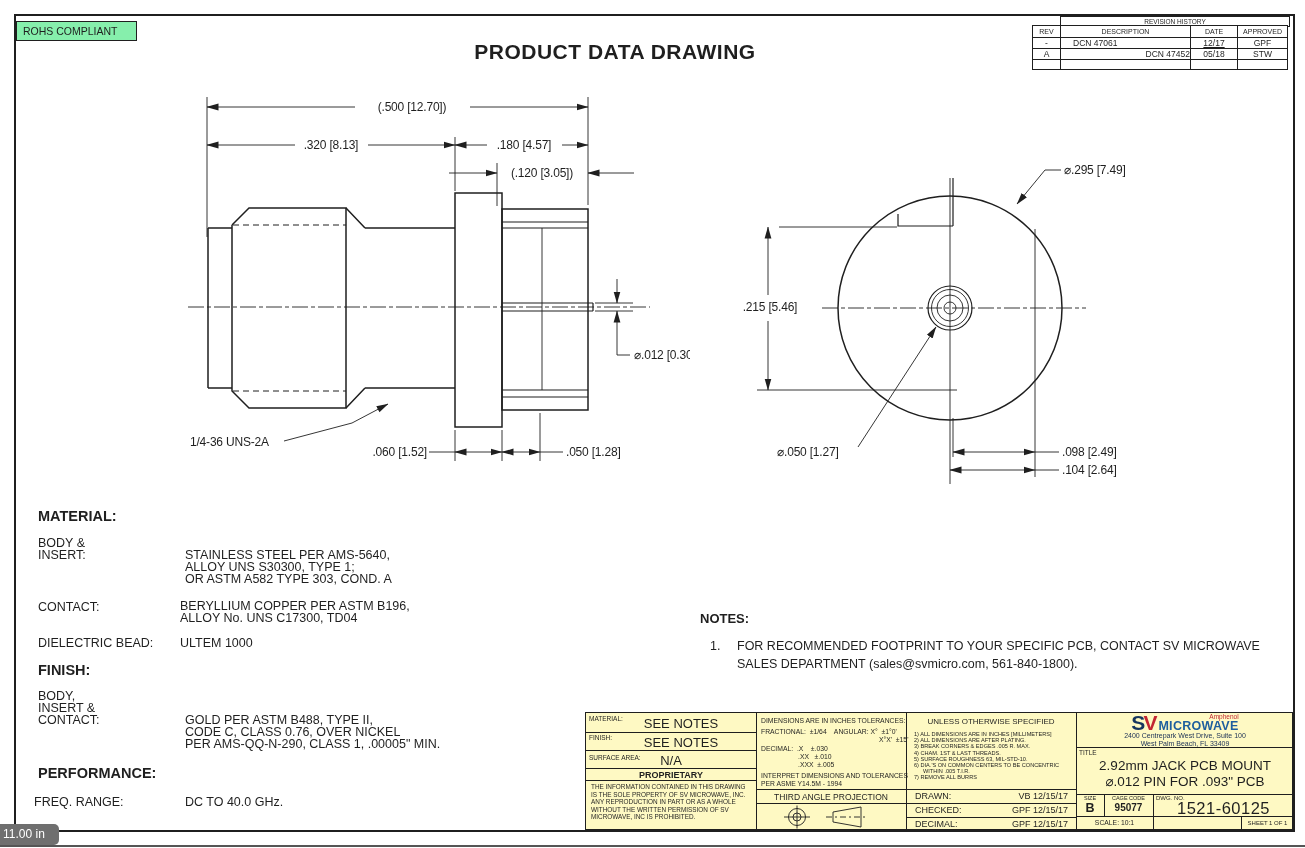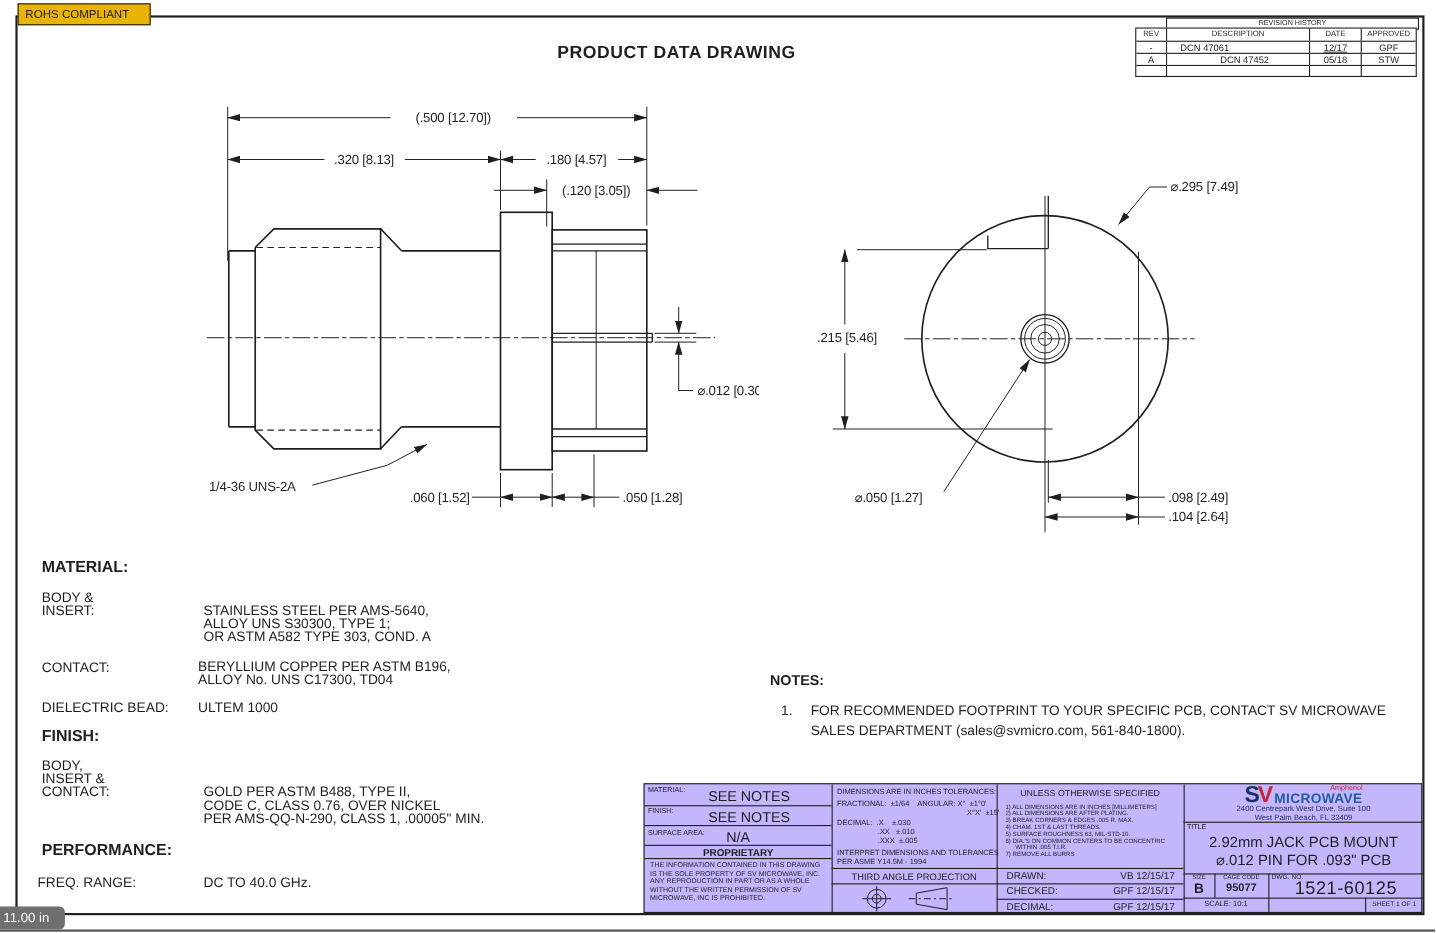--- a/index.html
+++ b/index.html
@@ -9,21 +9,21 @@
   .frame{border:2px solid #1f1f1f;}
   
   svg text{font-family:"Liberation Sans",sans-serif;font-size:12px;fill:#1f1f1f;letter-spacing:-0.2px;}
   .ol{fill:none;stroke:#1f1f1f;stroke-width:1.5;}
   .ml{fill:none;stroke:#1f1f1f;stroke-width:1.2;}
   .tl{fill:none;stroke:#1f1f1f;stroke-width:0.9;}
   .dash{fill:none;stroke:#1f1f1f;stroke-width:1;stroke-dasharray:6 4;}
   .cl{fill:none;stroke:#1f1f1f;stroke-width:0.9;stroke-dasharray:16 3 4 3;}
   
   .rohs{border:1px solid #1f1f1f;font-size:10.5px;line-height:18px;padding-left:6px;}
-  .main-title{font-size:16px;font-weight:bold;letter-spacing:0.5px;text-align:center;}
+  .main-title{font-size:21px;font-weight:bold;letter-spacing:0.5px;text-align:center;}
   .spec-head{font-size:14.5px;font-weight:bold;}
   .spec{font-size:12.5px;line-height:12px;}
   .notes-head{font-size:13px;font-weight:bold;}
   .notes-line{font-size:12.5px;line-height:18px;}
   
   .rev-title{border:1px solid #1f1f1f;font-size:6.5px;text-align:center;line-height:9px;}
   .rev-tbl{border:1px solid #1f1f1f;box-sizing:border-box;}
   .rev-row{display:flex;box-sizing:border-box;}
   .rev-cell{box-sizing:border-box;border-right:1px solid #1f1f1f;text-align:center;overflow:hidden;}
   .rev-cell:last-child{border-right:none;}
@@ -50,21 +50,21 @@
   .badge{background:#6f6f6f;color:#fff;font-size:12px;line-height:21px;padding-left:3px;
          border-radius:0 5px 5px 0;z-index:5;}
 </style>
 </head>
 <body>
 
 <div id="page">
 
   <div class="abs frame" style="left:14px;top:14px;width:1277px;height:814px;"></div>
 
-  <div class="abs rohs" style="left:16px;top:3px;width:113px;height:18px;background:#eab308;">
+  <div class="abs rohs" style="left:16px;top:21px;width:113px;height:18px;background:#86efac;">
     <span>ROHS COMPLIANT</span>
   </div>
 
   <div class="abs main-title" style="left:455px;top:40px;width:320px;">PRODUCT DATA DRAWING</div>
 
   <div class="abs rev-title" style="left:1060px;top:16px;width:228px;height:9px;">REVISION HISTORY</div>
   <div class="abs rev-tbl" style="left:1032px;top:25px;width:256px;height:45px;background:#fff;">
     <div class="rev-row rev-hdr" style="height:12px;">
       <div class="rev-cell" style="width:28px;">REV</div>
       <div class="rev-cell" style="width:130px;">DESCRIPTION</div>
@@ -72,21 +72,21 @@
       <div class="rev-cell" style="flex:1;">APPROVED</div>
     </div>
     <div class="rev-row rev-data" style="height:11px;">
       <div class="rev-cell" style="width:28px;">-</div>
       <div class="rev-cell" style="width:130px;text-align:left;padding-left:12px;">DCN 47061</div>
       <div class="rev-cell" style="width:47px;text-decoration:underline;">12/17</div>
       <div class="rev-cell" style="flex:1;">GPF</div>
     </div>
     <div class="rev-row rev-data" style="height:11px;">
       <div class="rev-cell" style="width:28px;">A</div>
-      <div class="rev-cell" style="width:130px;text-align:center;padding-left:12px;">DCN 47452</div>
+      <div class="rev-cell" style="width:130px;text-align:right;padding-left:12px;">DCN 47452</div>
       <div class="rev-cell" style="width:47px;">05/18</div>
       <div class="rev-cell" style="flex:1;">STW</div>
     </div>
     <div class="rev-row rev-data" style="height:10px;">
       <div class="rev-cell" style="width:28px;"></div>
       <div class="rev-cell" style="width:130px;"></div>
       <div class="rev-cell" style="width:47px;"></div>
       <div class="rev-cell" style="flex:1;"></div>
     </div>
   </div>
@@ -212,21 +212,21 @@
   <div class="abs spec" style="left:34px;top:796px;">FREQ. RANGE:</div>
   <div class="abs spec" style="left:185px;top:796px;">DC TO 40.0 GHz.</div>
 
   <div class="abs notes-head" style="left:700px;top:611px;">NOTES:</div>
   <div class="abs notes-line" style="left:710px;top:637px;">1.</div>
   <div class="abs" style="left:737px;top:637px;">
     <div class="notes-line">FOR RECOMMENDED FOOTPRINT TO YOUR SPECIFIC PCB, CONTACT SV MICROWAVE</div>
     <div class="notes-line">SALES DEPARTMENT (sales@svmicro.com, 561-840-1800).</div>
   </div>
 
-  <div id="tblock" class="abs" style="left:585px;top:712px;width:708px;height:118px;background:#c4b5fd;">
+  <div id="tblock" class="abs" style="left:585px;top:712px;width:708px;height:118px;background:#fef9c3;">
 
     <div class="abs vline" style="left:170px;top:0;height:118px;"></div>
     <div class="abs vline" style="left:320px;top:0;height:118px;"></div>
     <div class="abs vline" style="left:490px;top:0;height:118px;"></div>
 
     <div class="abs hline" style="left:0;top:19px;width:170px;"></div>
     <div class="abs hline" style="left:0;top:37px;width:170px;"></div>
     <div class="abs hline" style="left:0;top:55px;width:170px;"></div>
     <div class="abs hline" style="left:0;top:67px;width:170px;"></div>
 

